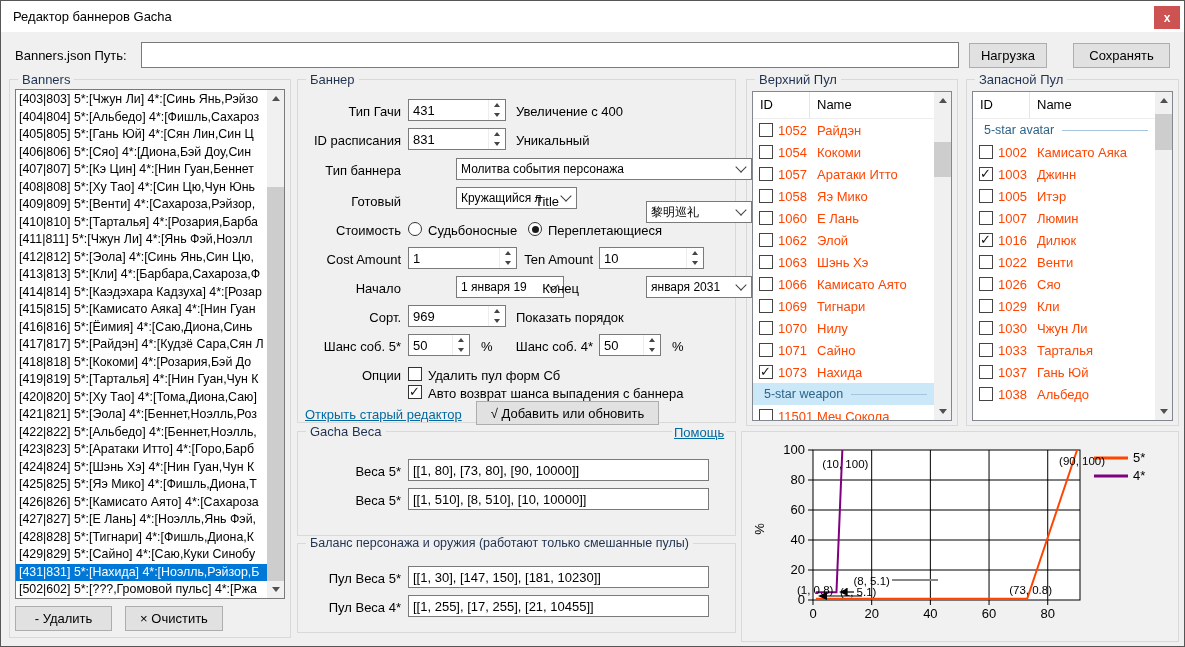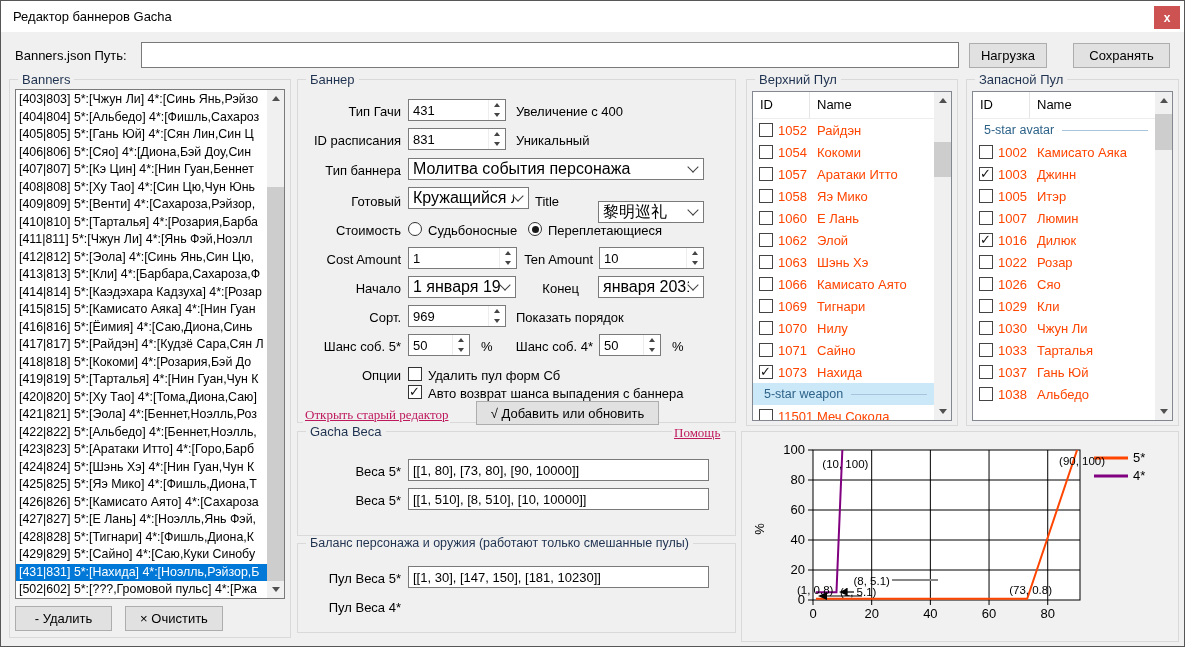--- a/index.html
+++ b/index.html
@@ -7,33 +7,33 @@
        box-sizing:border-box;font-family:"Liberation Sans",sans-serif;color:#000;overflow:hidden;}
   .titlebar{position:absolute;left:0;top:0;width:100%;height:31px;background:#ffffff;}
   .title{position:absolute;left:12px;top:8px;font-size:13px;}
   .close-btn{position:absolute;right:4px;top:5px;width:26px;height:23px;background:#cd5252;color:#fff;
              font-size:12px;font-weight:bold;display:flex;align-items:center;justify-content:center;cursor:default;}
   .group{position:absolute;border:1px solid #d9d9d9;box-sizing:border-box;}
   .group-label{position:absolute;top:-8px;left:8px;background:#f0f0f0;padding:0 4px;font-size:13px;color:#1f3250;white-space:nowrap;}
   .group-label.small{font-size:12.5px;}
   .flabel{position:absolute;font-size:13px;text-align:right;white-space:nowrap;}
   .ftext{position:absolute;font-size:13px;white-space:nowrap;}
-  .link{position:absolute;font-size:13px;color:#be185d;text-decoration:underline;white-space:nowrap;background:#f0f0f0;padding:0 2px;font-family:Liberation Serif, serif;}
+  .link{position:absolute;font-size:13px;color:#0369a1;text-decoration:underline;white-space:nowrap;background:#f0f0f0;padding:0 2px;}
   .tb{position:absolute;border:1px solid #7a7a7a;background:#fff;font:13px "Liberation Sans",sans-serif;
       padding:1px 4px;box-sizing:border-box;outline:none;}
   .btn{position:absolute;border:1px solid #adadad;background:#e1e1e1;font:13px "Liberation Sans",sans-serif;
        display:flex;align-items:center;justify-content:center;box-sizing:border-box;white-space:nowrap;}
   .spin{position:absolute;display:flex;border:1px solid #7a7a7a;background:#fff;box-sizing:border-box;}
   .spin input{flex:1;min-width:0;border:none;font:13px "Liberation Sans",sans-serif;padding:1px 4px;outline:none;}
   .spin-btns{width:16px;display:flex;flex-direction:column;border-left:1px solid #ededed;}
   .spin-btns .sbtn{flex:1;display:flex;align-items:center;justify-content:center;background:#fff;}
   .tri-up-s{width:0;height:0;border-left:3px solid transparent;border-right:3px solid transparent;border-bottom:4px solid #444;}
   .tri-down-s{width:0;height:0;border-left:3px solid transparent;border-right:3px solid transparent;border-top:4px solid #444;}
   .combo{position:absolute;border:1px solid #7a7a7a;background:#fff;display:flex;align-items:center;
-         padding:0 6px 0 4px;font-size:16px;box-sizing:border-box;}
+         padding:0 6px 0 4px;font-size:12px;box-sizing:border-box;margin-left:48px;}
   .combo .val{flex:1;white-space:nowrap;overflow:hidden;}
   .carr{width:7px;height:7px;border-right:1.6px solid #404040;border-bottom:1.6px solid #404040;
         transform:rotate(45deg);margin-top:-4px;flex:none;}
   .radio{position:absolute;width:14px;height:14px;border:1px solid #333;border-radius:50%;background:#fff;box-sizing:border-box;}
   .radio.checked::after{content:"";position:absolute;left:2.5px;top:2.5px;width:7px;height:7px;border-radius:50%;background:#1a1a1a;}
   .cb{position:absolute;width:14px;height:14px;border:1px solid #333;background:#fff;box-sizing:border-box;}
   .cb.checked::after{content:"✓";position:absolute;left:0px;top:-2px;font-size:13px;color:#111;}
   .listbox{position:absolute;left:14px;top:88px;width:270px;height:510px;border:1px solid #7a7a7a;background:#fff;box-sizing:border-box;}
   .lb-inner{position:absolute;left:0;top:1px;right:17px;bottom:1px;overflow:hidden;}
   .lb-row{height:17.5px;line-height:17.5px;font-size:12.4px;padding-left:3px;white-space:nowrap;overflow:hidden;}
@@ -279,20 +279,21 @@
 
   <a class="link" style="left:671px;top:424px;">Помощь</a>
   <span class="flabel" style="left:250px;top:463px;width:150px;">Веса 5*</span>
   <input class="tb" style="left: 407px; top: 458px; width: 301px; height: 22px;" value="[[1, 80], [73, 80], [90, 10000]]">
   <span class="flabel" style="left:250px;top:492px;width:150px;">Веса 5*</span>
   <input class="tb" style="left: 407px; top: 487px; width: 301px; height: 22px;" value="[[1, 510], [8, 510], [10, 10000]]">
 
   <span class="flabel" style="left:250px;top:570px;width:150px;">Пул Веса 5*</span>
   <input class="tb" style="left: 407px; top: 565px; width: 301px; height: 22px;" value="[[1, 30], [147, 150], [181, 10230]]">
   <span class="flabel" style="left:250px;top:599px;width:150px;">Пул Веса 4*</span>
+  <input class="tb" style="left: 407px; top: 594px; width: 301px; height: 22px;" value="[[1, 255], [17, 255], [21, 10455]]">
 
   <div class="pool-table" style="left:751px;top:90px;width:200px;height:330px;">
     <div class="pool-head">
       <span class="ph-id">ID</span>
       <span class="ph-name">Name</span>
     </div>
     <div class="pool-rows" id="upper-pool-rows">
         <div class="pool-row">
           <span class="cbx"></span>
           <span class="pr-id">1052</span>
@@ -405,21 +406,21 @@
           <span class="pr-name">Люмин</span>
         </div>
         <div class="pool-row">
           <span class="cbx checked"></span>
           <span class="pr-id">1016</span>
           <span class="pr-name">Дилюк</span>
         </div>
         <div class="pool-row">
           <span class="cbx"></span>
           <span class="pr-id">1022</span>
-          <span class="pr-name">Розар</span>
+          <span class="pr-name">Венти</span>
         </div>
         <div class="pool-row">
           <span class="cbx"></span>
           <span class="pr-id">1026</span>
           <span class="pr-name">Сяо</span>
         </div>
         <div class="pool-row">
           <span class="cbx"></span>
           <span class="pr-id">1029</span>
           <span class="pr-name">Кли</span>

